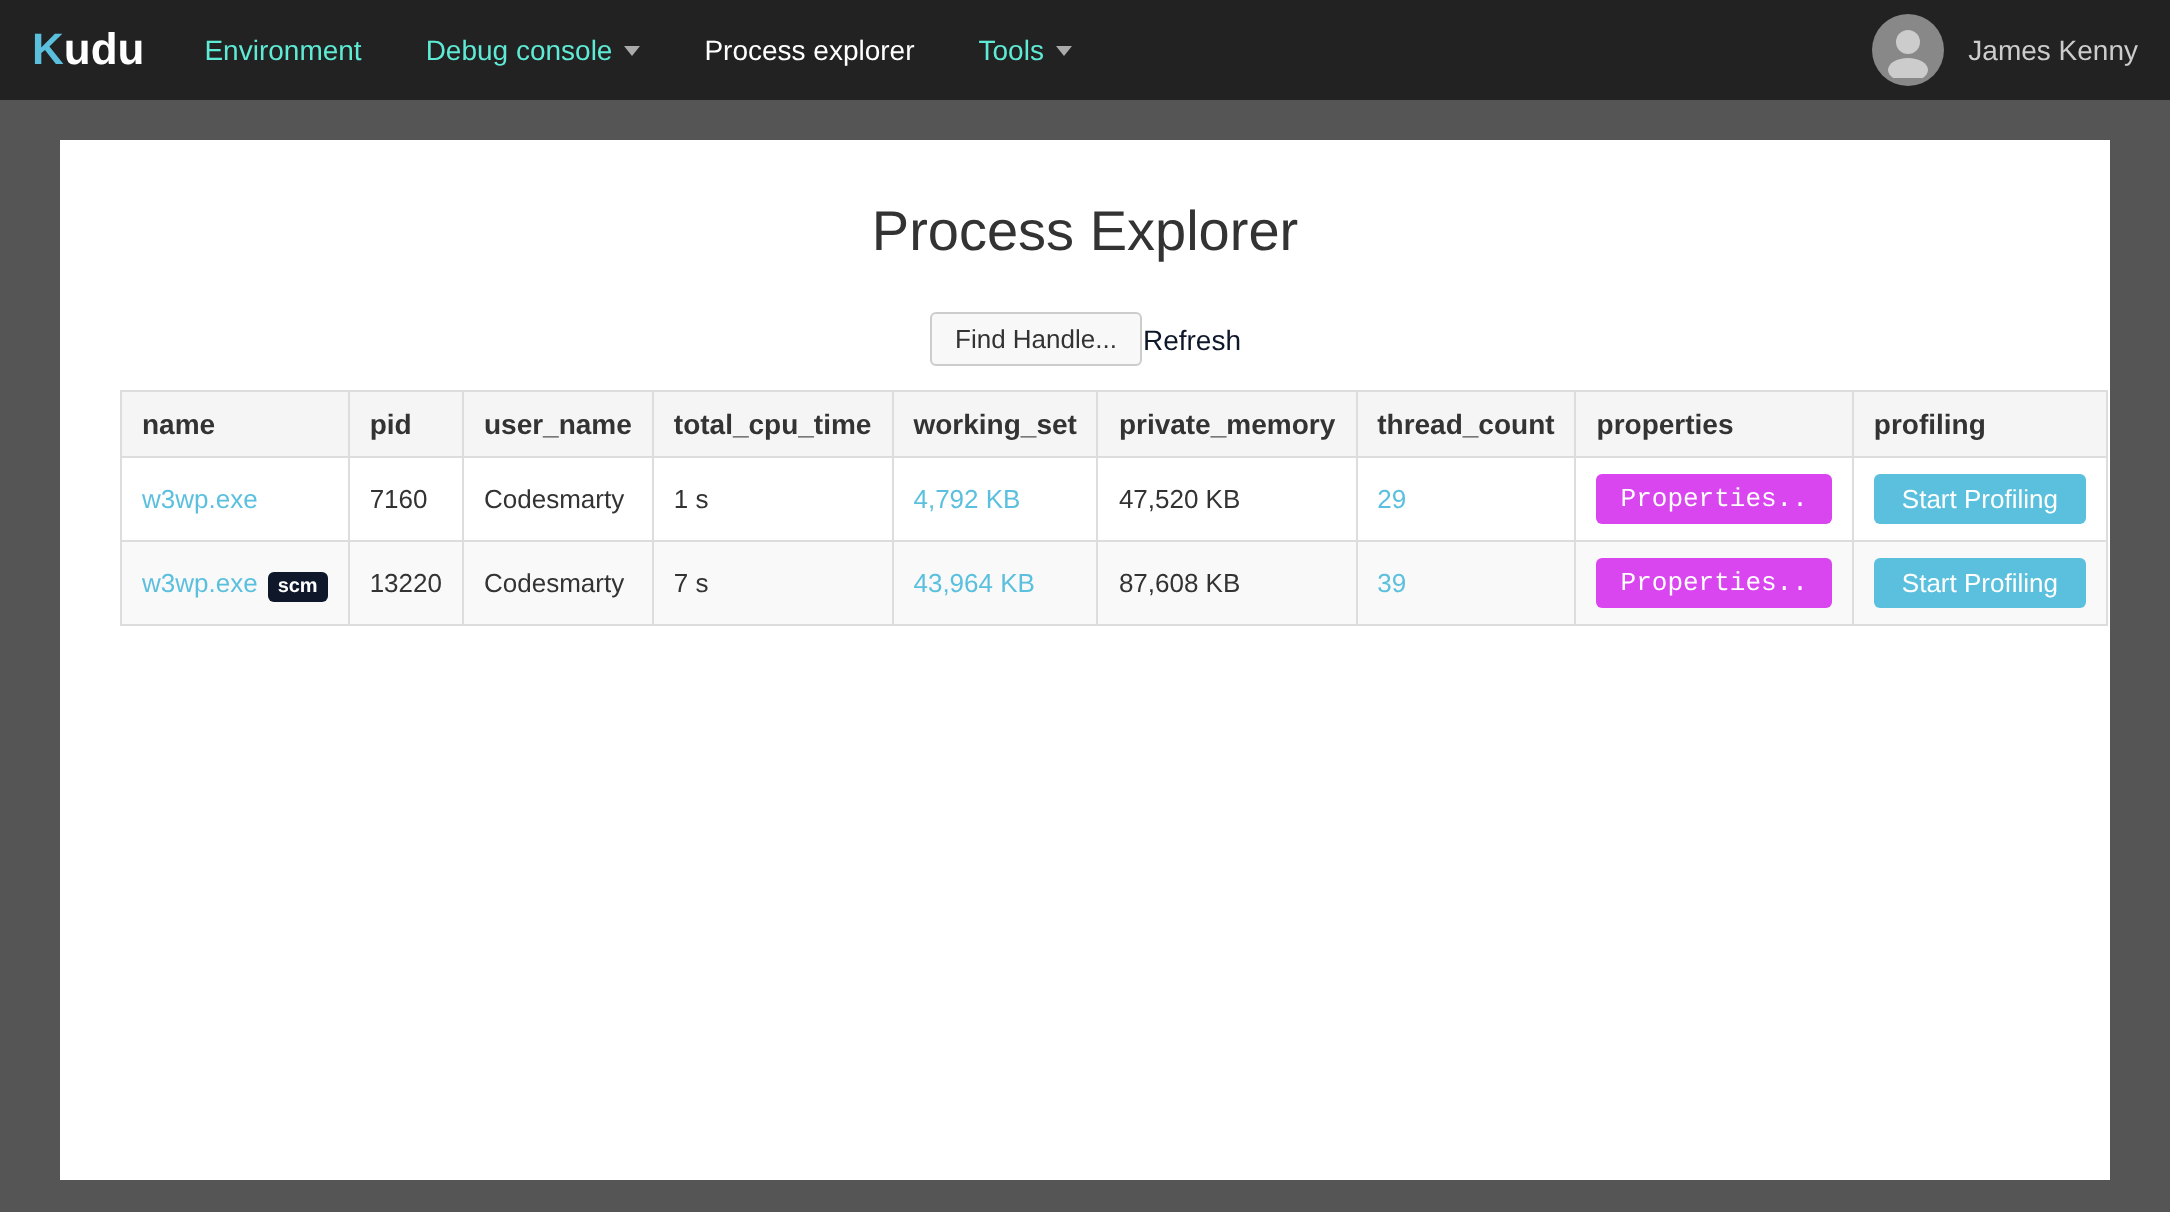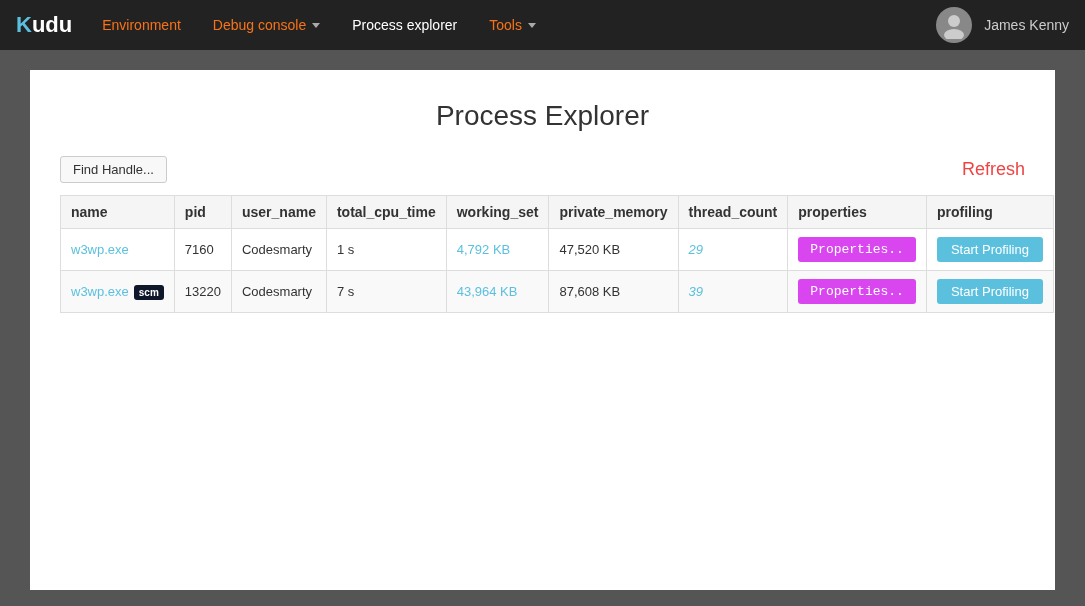--- a/index.html
+++ b/index.html
@@ -16,21 +16,21 @@
     }
     .navbar-brand {
       color: #5bc0de;
       font-size: 22px;
       font-weight: bold;
       margin-right: 12px;
       text-decoration: none;
     }
     .navbar-brand span { color: #fff; }
     .nav-item {
-      color: #f97316;
+      color: #5eead4;
       padding: 6px 14px;
       cursor: pointer;
       font-size: 14px;
       display: flex;
       align-items: center;
       gap: 4px;
       border-radius: 3px;
     }
     .nav-item.active { color: #fff; }
     .caret {
@@ -72,38 +72,38 @@
       text-align: center;
       font-size: 28px;
       font-weight: 300;
       color: #333;
       margin-bottom: 24px;
     }
 
     .toolbar {
       display: flex;
       align-items: center;
-      justify-content: space-between;
+      justify-content: center;
       margin-bottom: 12px;
     }
 
     .btn-find-handle {
       background: #f8f8f8;
       border: 1px solid #ccc;
       padding: 5px 12px;
       cursor: pointer;
       font-size: 13px;
       color: #333;
       border-radius: 3px;
     }
 
     .refresh-link {
-      color: #ef4444;
-      cursor: pointer;
-      font-size: 18px;
+      color: #0f172a;
+      cursor: pointer;
+      font-size: 14px;
       text-decoration: none;
     }
 
     
     .process-table {
       width: 100%;
       border-collapse: collapse;
       border: 1px solid #ddd;
     }
     .process-table th {
@@ -152,21 +152,21 @@
       background: #5bc0de;
       color: #fff;
       border: none;
       padding: 5px 14px;
       cursor: pointer;
       border-radius: 3px;
       font-size: 13px;
       white-space: nowrap;
     }
 
-    .thread-count-link { color: #5bc0de; cursor: pointer; text-decoration: none; font-style: italic; }
+    .thread-count-link { color: #5bc0de; cursor: pointer; text-decoration: none; }
   </style>
 </head>
 <body>
 
 <nav class="navbar">
   <a class="navbar-brand">
     <span style="color:#5bc0de">K</span><span>udu</span>
   </a>
   <div class="nav-item">
     <span>Environment</span>

